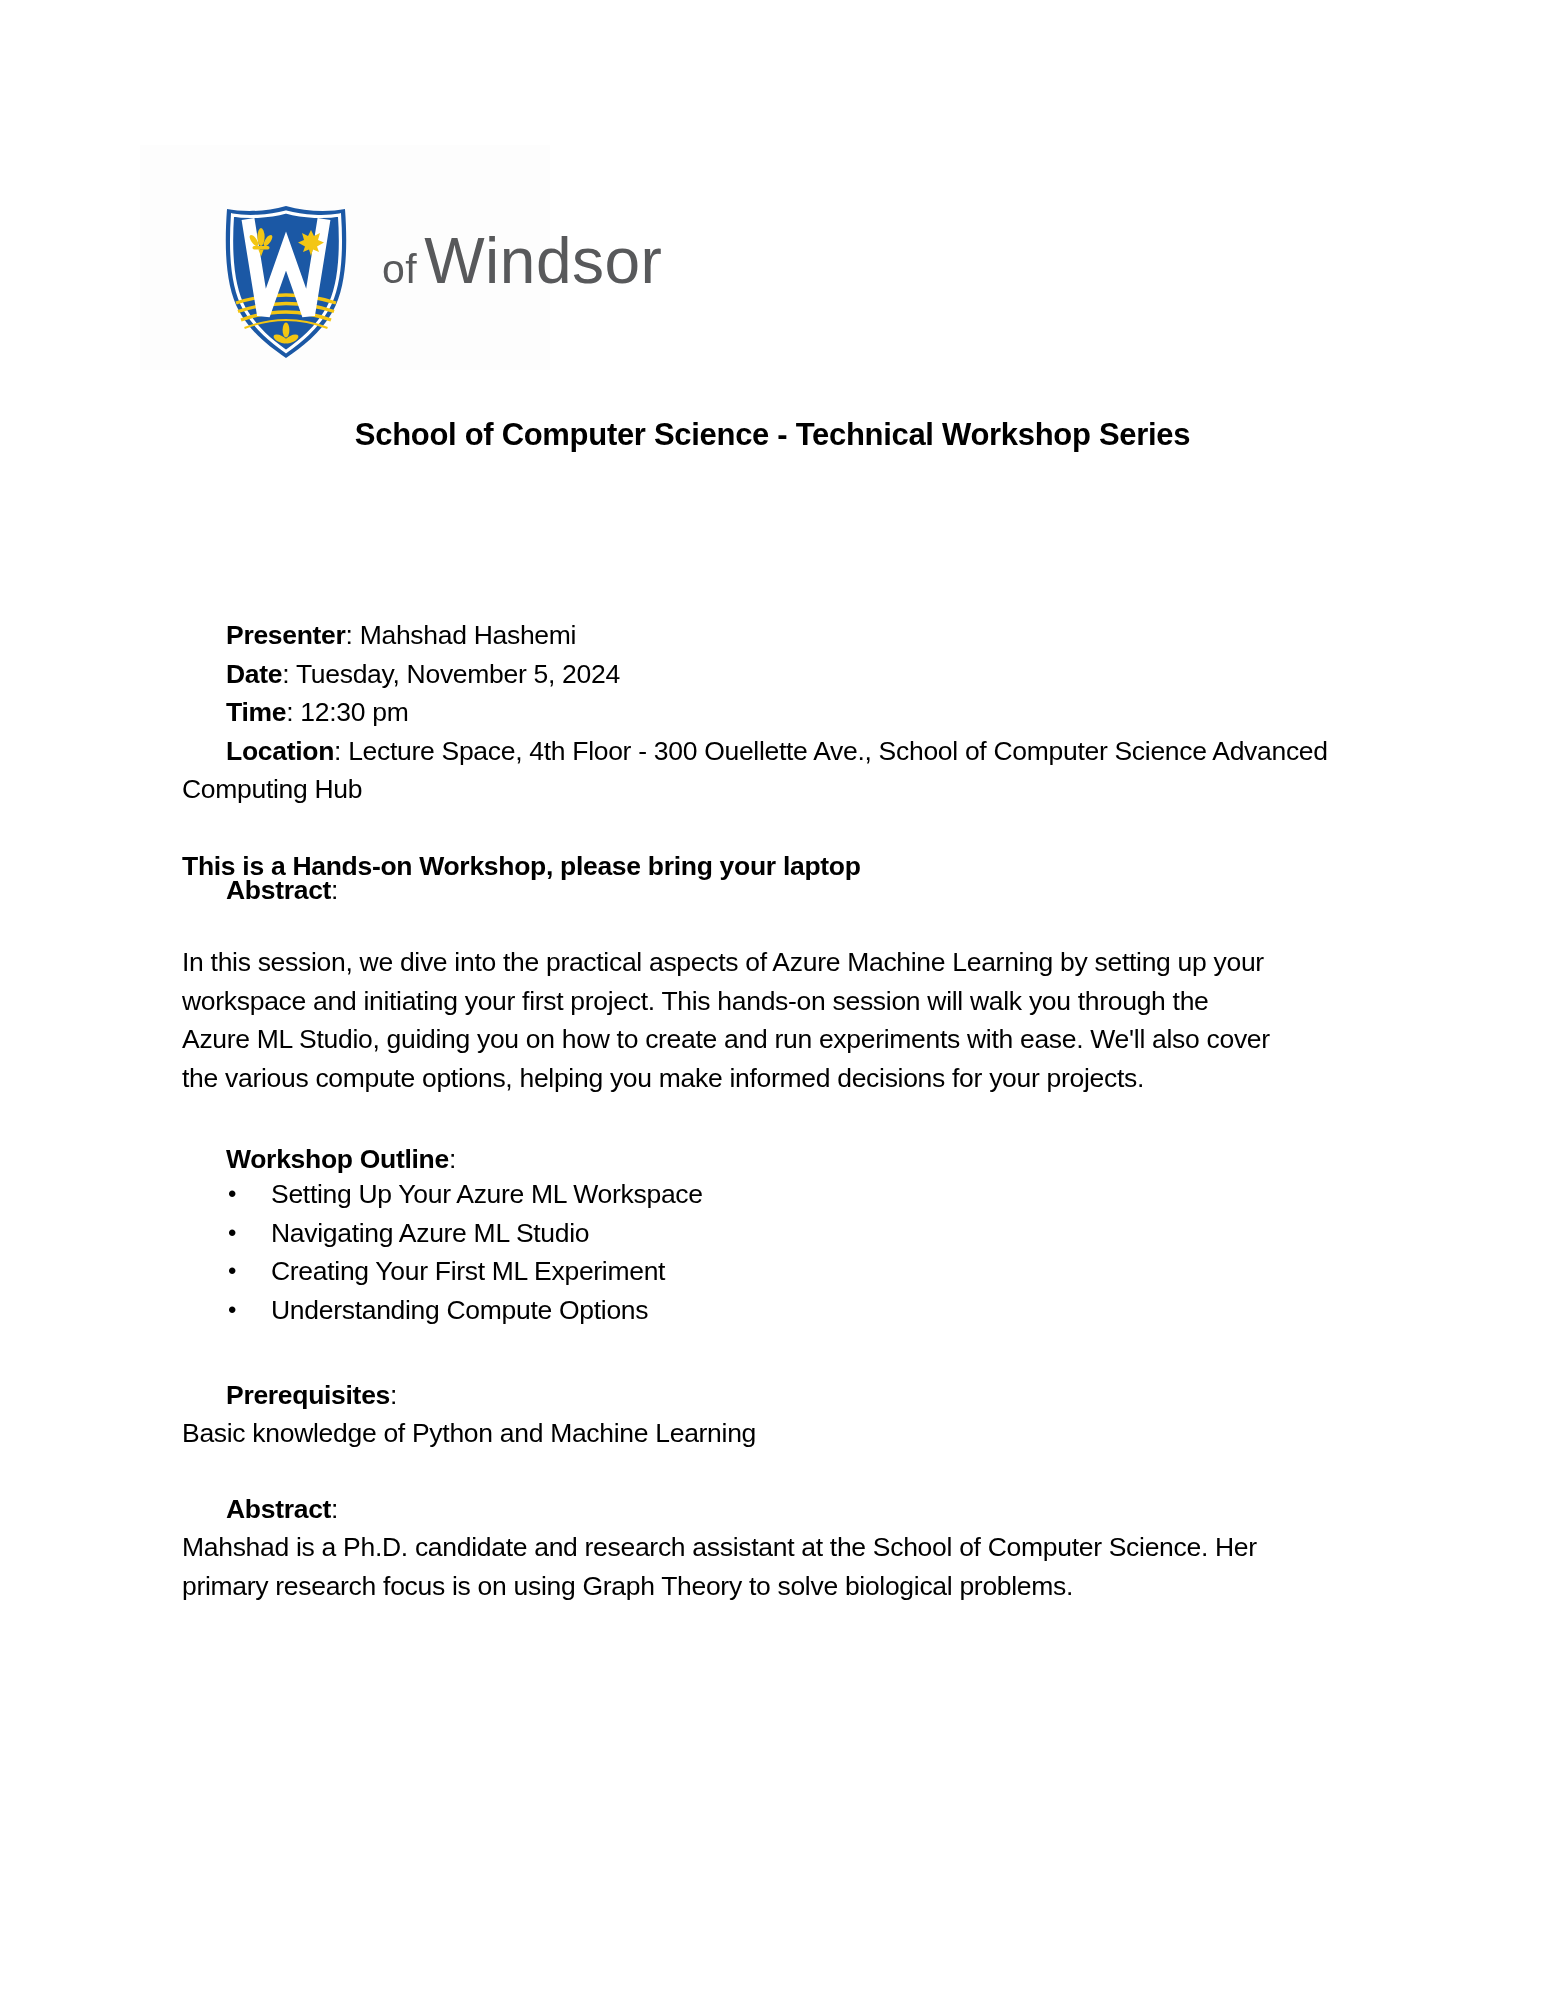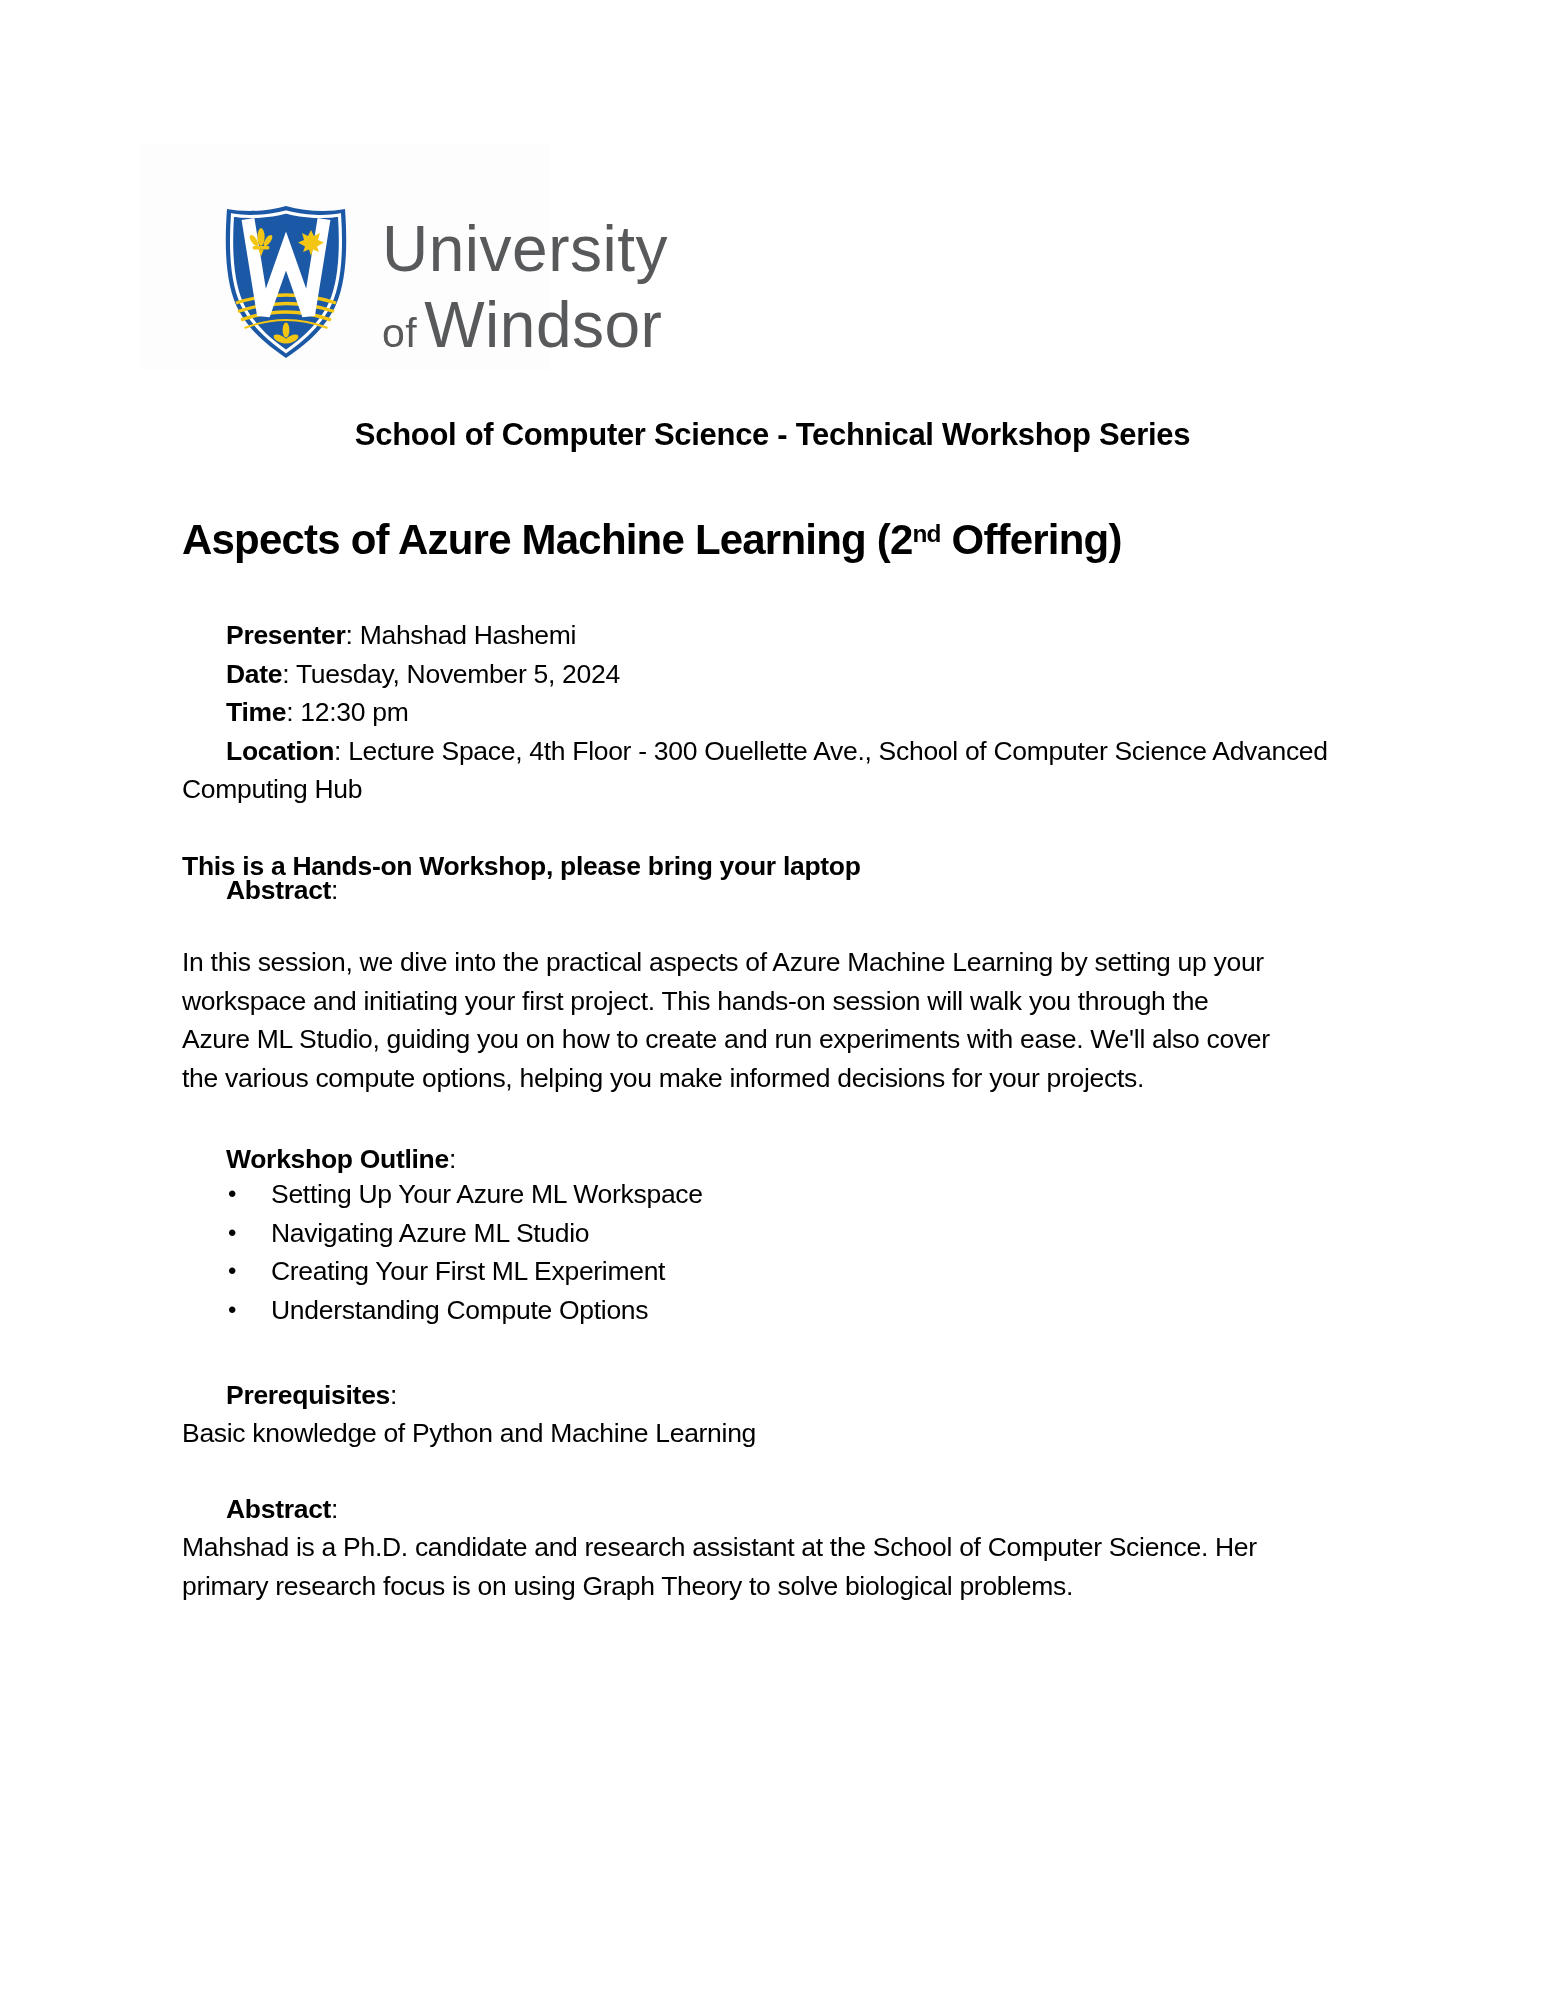--- a/index.html
+++ b/index.html
@@ -150,28 +150,26 @@
         <polygon points="0,-12 3,-6 9,-9 7,-2 13,0.5 6,4.5 8,10 2,7.5 0,14 -2,7.5 -8,10 -6,4.5 -13,0.5 -7,-2 -9,-9 -3,-6"></polygon>
       </g>
 
       <g class="c-gold" transform="translate(64,133)">
         <ellipse cx="0" cy="-6" rx="3.4" ry="7.5"></ellipse>
         <ellipse cx="-5.5" cy="3" rx="3.4" ry="7.5" transform="rotate(115 -5.5 3)"></ellipse>
         <ellipse cx="5.5" cy="3" rx="3.4" ry="7.5" transform="rotate(-115 5.5 3)"></ellipse>
       </g>
     </svg>
     <div class="wordmark">
-      <div class="line1">University</div>
       <div class="line2"><span class="of">of</span><span class="win">Windsor</span></div>
     </div>
   </div>
 
   <div class="series-title">School of Computer Science - Technical Workshop Series</div>
 
-  <h1 class="doc-title"><span>Aspects of Azure Machine Learning (2</span><span class="sup">nd</span><span> Offering)</span></h1>
 
   <div class="details">
     <div><span class="lbl">Presenter</span><span class="sep">: </span><span class="val">Mahshad Hashemi</span></div>
     <div><span class="lbl">Date</span><span class="sep">: </span><span class="val">Tuesday, November 5, 2024</span></div>
     <div><span class="lbl">Time</span><span class="sep">: </span><span class="val">12:30 pm</span></div>
     <div><span class="lbl">Location</span><span class="sep">: </span><span class="val multiline">Lecture Space, 4th Floor - 300 Ouellette Ave., School of Computer Science Advanced
 Computing Hub</span></div>
   </div>
 
   <div class="notice">This is a Hands-on Workshop, please bring your laptop</div>

